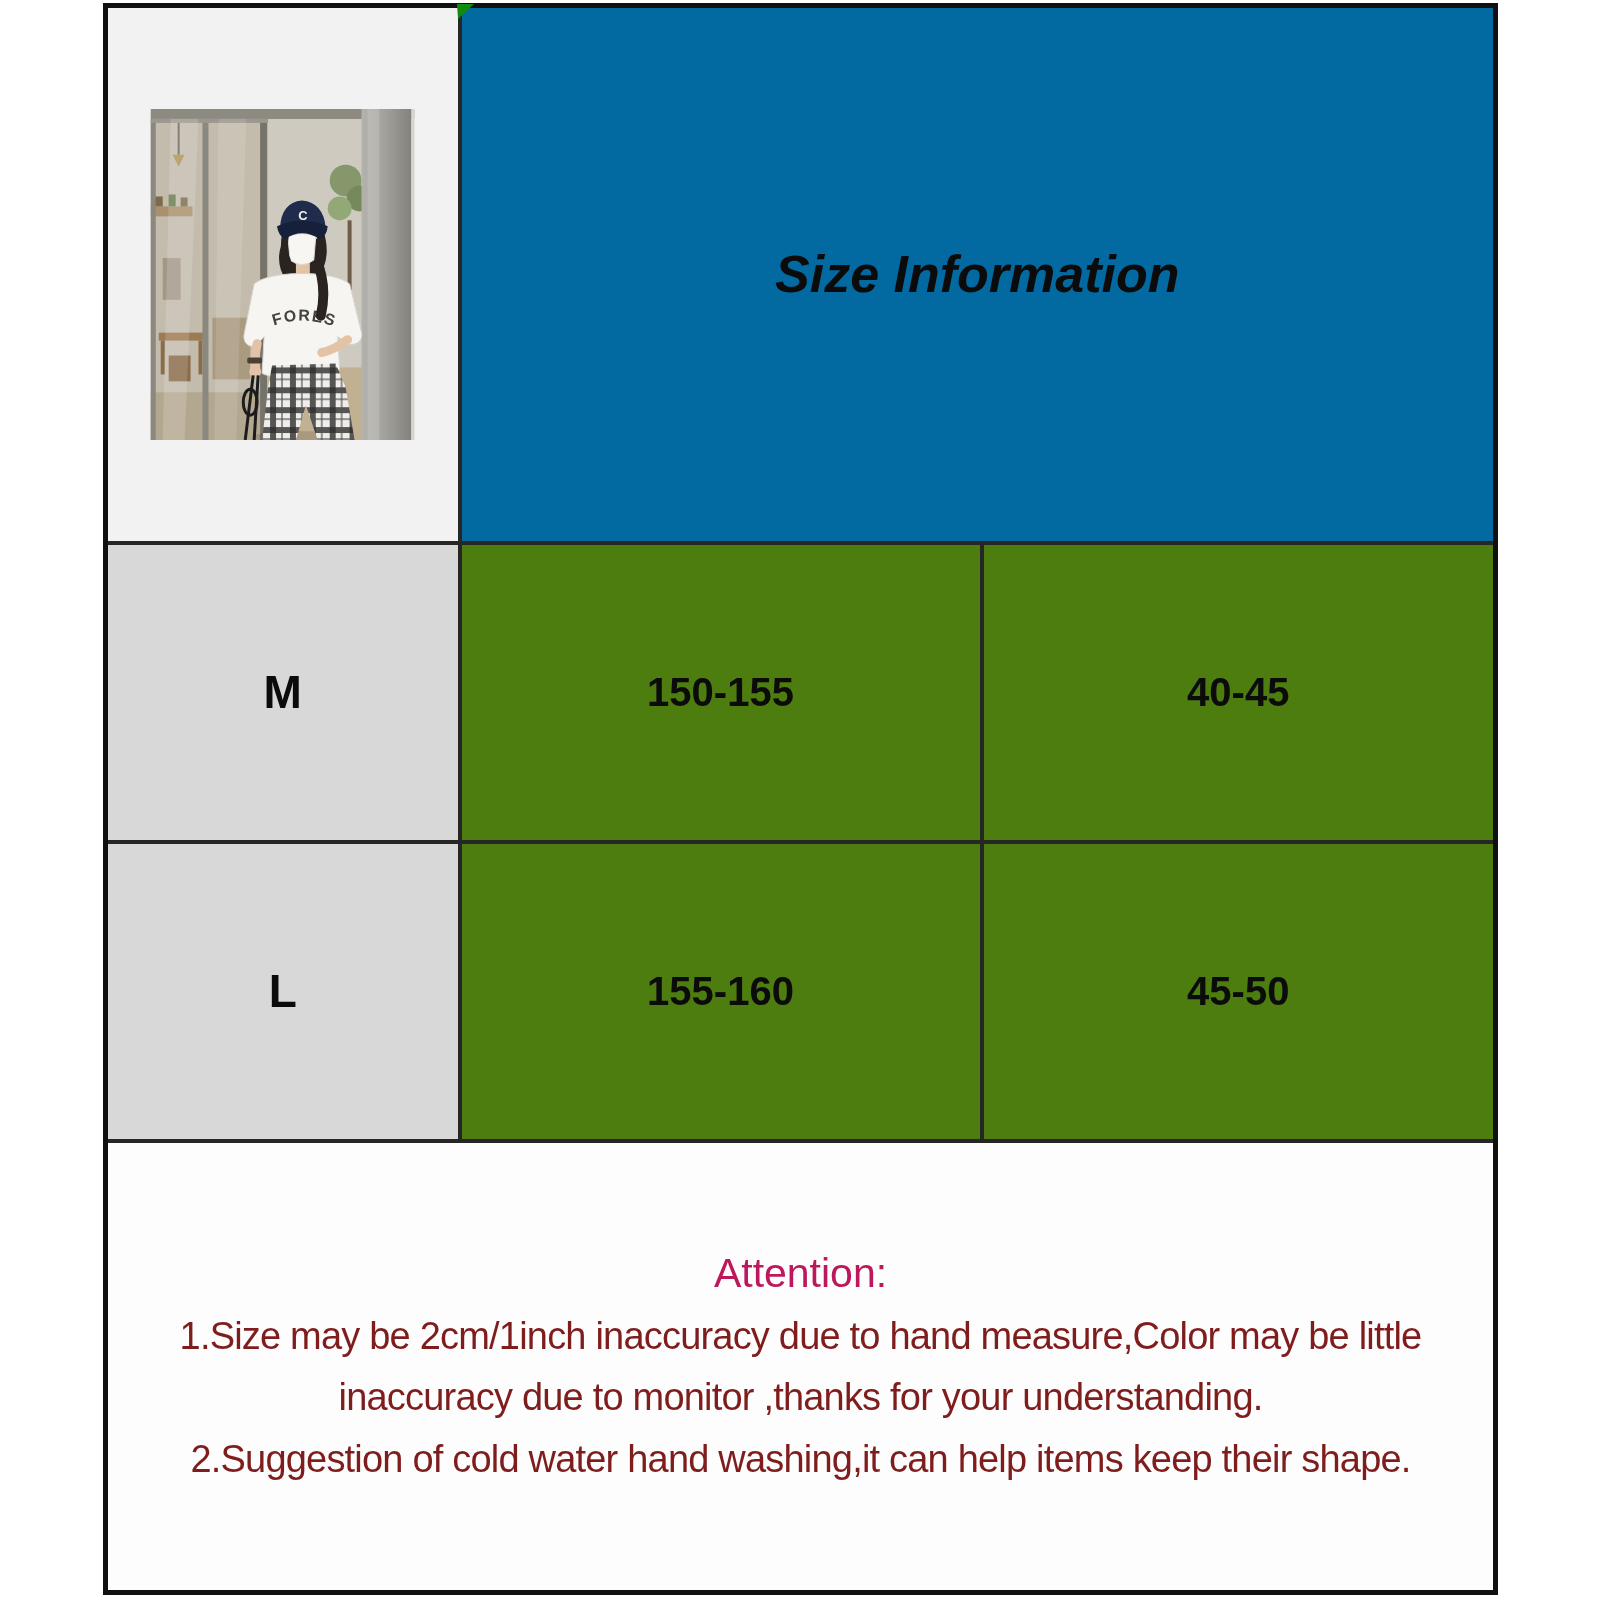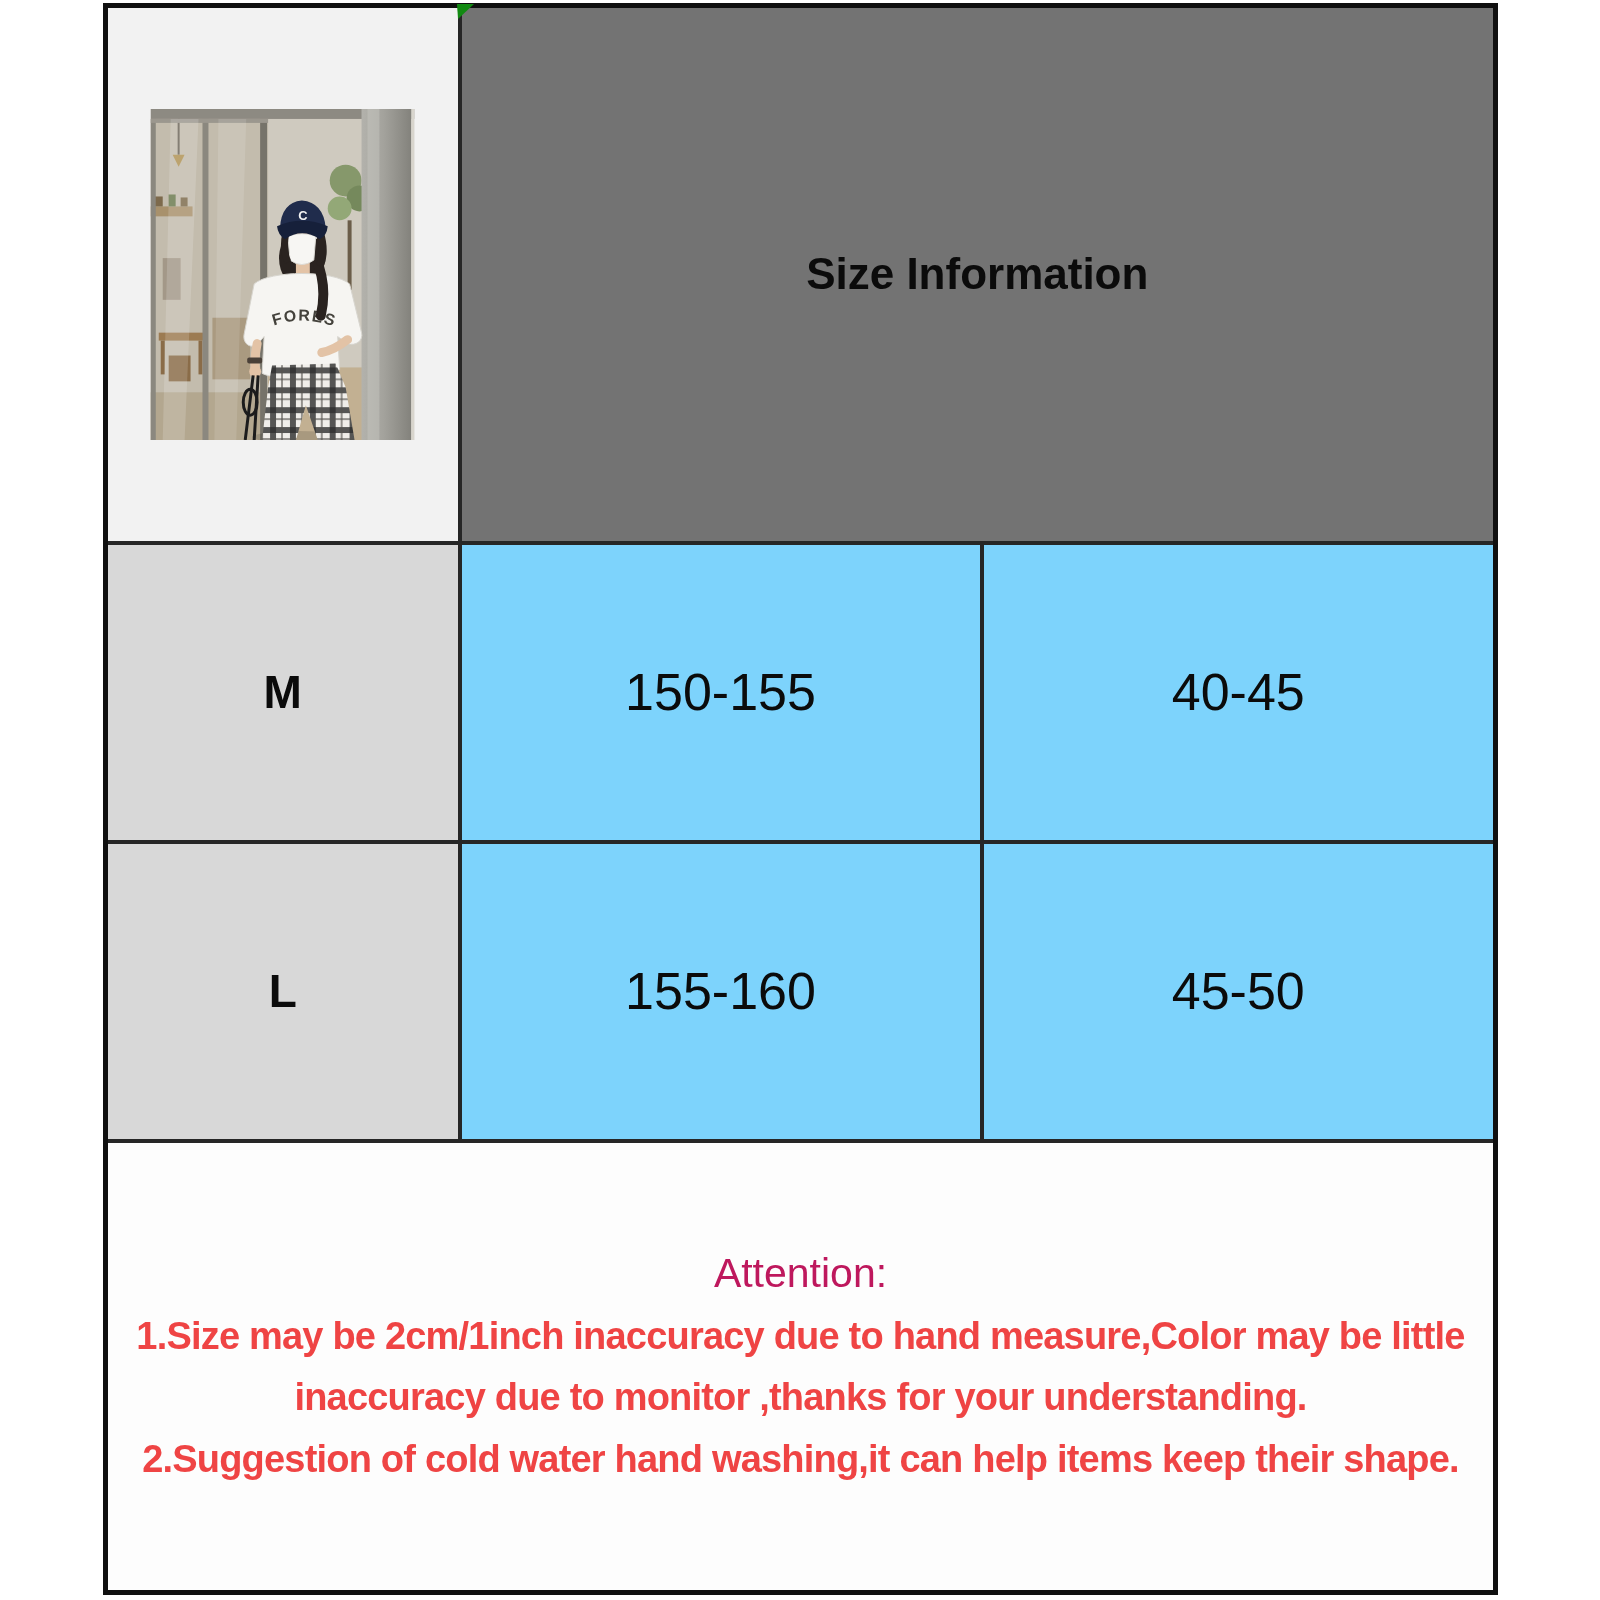--- a/index.html
+++ b/index.html
@@ -17,32 +17,32 @@
   col.c1{ width:354px; } col.c2{ width:522px; } col.c3{ width:514px; }
 
   tr.r-photo { height:345px; }
   tr.r-head  { height:179px; }
   tr.r-data  { height:192px; }
   tr.r-notes { height:290px; }
 
   td.photo-cell { background:#f2f2f2; padding:0; }
   .photo-frame { width:100%; height:100%; display:flex; align-items:center; justify-content:center; }
 
-  td.title-cell { background:#737373; font-size:44px; font-weight:700; letter-spacing:0px; }
+  td.title-cell { background:#0369a1; font-size:52px; font-weight:700; letter-spacing:0px;font-style:italic; }
 
   td.head-cell { background:#d8d8d8; font-weight:700; }
   td.head-size { font-size:58px; }
   td.head-col  { font-size:40px; }
 
   td.size-label-cell { background:#d8d8d8; font-weight:700; font-size:46px; }
-  td.value-cell { background:#7dd3fc; font-size:52px; font-weight:400; color:#101010; }
+  td.value-cell { background:#4d7c0f; font-size:40px; font-weight:700; color:#101010; }
 
   td.notes-cell { background:#fdfdfd; text-align:left; vertical-align:top; padding:10px 12px; }
   .note-label { font-size:41px; color:#be185d; line-height:1.55; white-space:nowrap; }
-  .note-line  { font-size:38px; color:#ef4444; line-height:1.62; letter-spacing:-0.8px; white-space:nowrap;font-weight:bold; }
+  .note-line  { font-size:38px; color:#7f1d1d; line-height:1.62; letter-spacing:-0.8px; white-space:nowrap; }
 
   .corner-marker { position:absolute; left:455px; top:4px; width:20px; height:16px; }
 </style>
 </head>
 <body>
 
 <div class="page">
 
   <div class="size-table-wrap">
     <table class="size-table">

